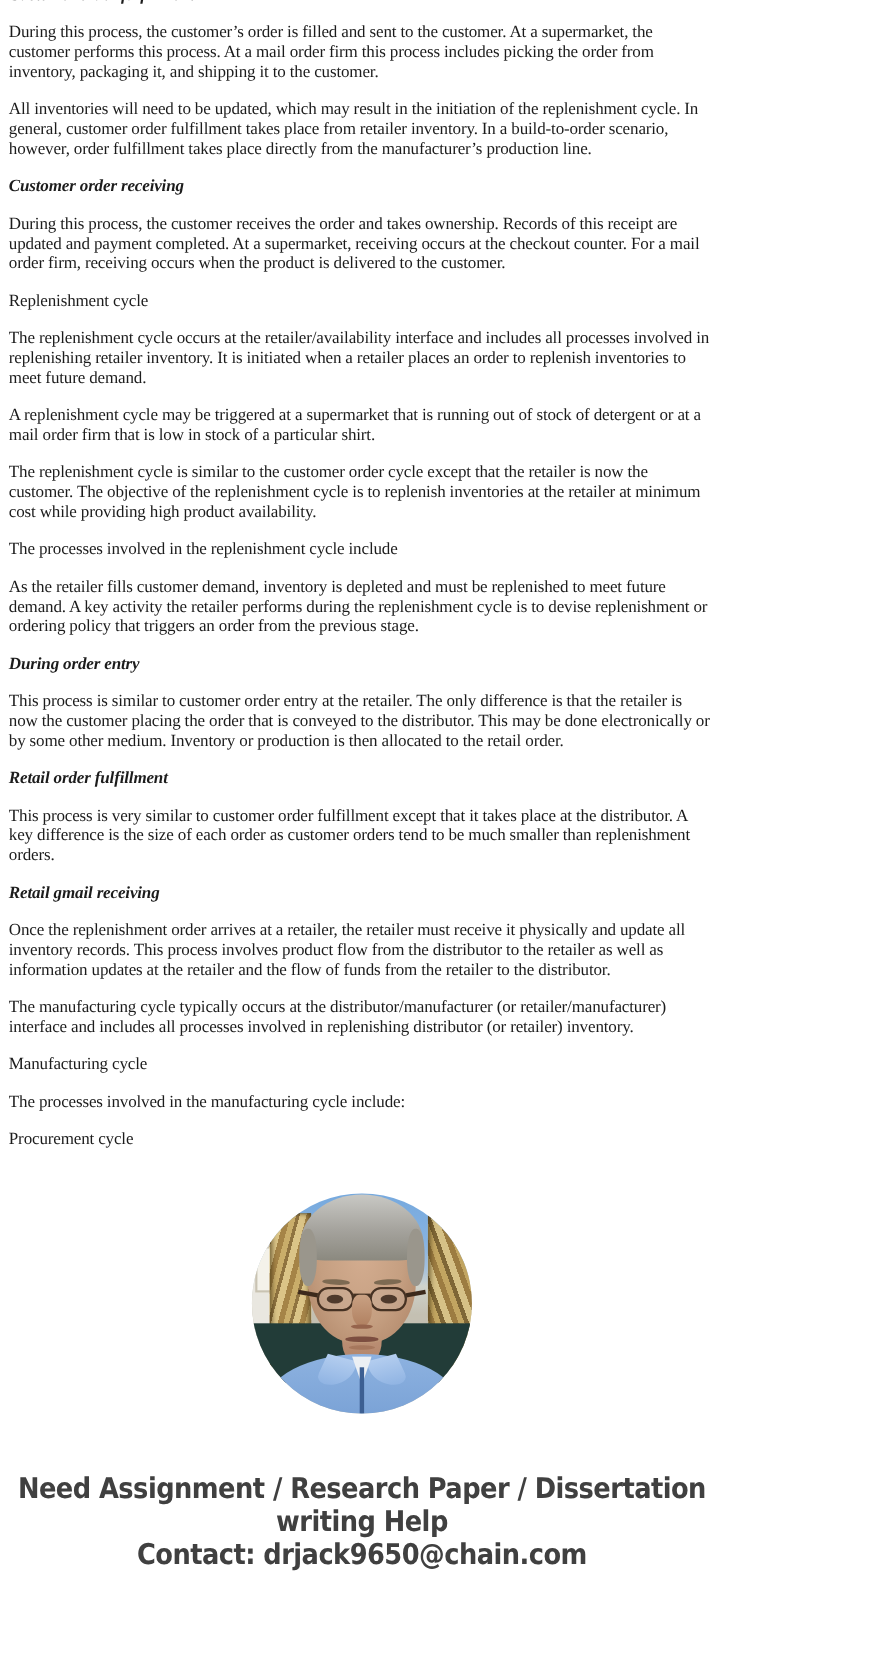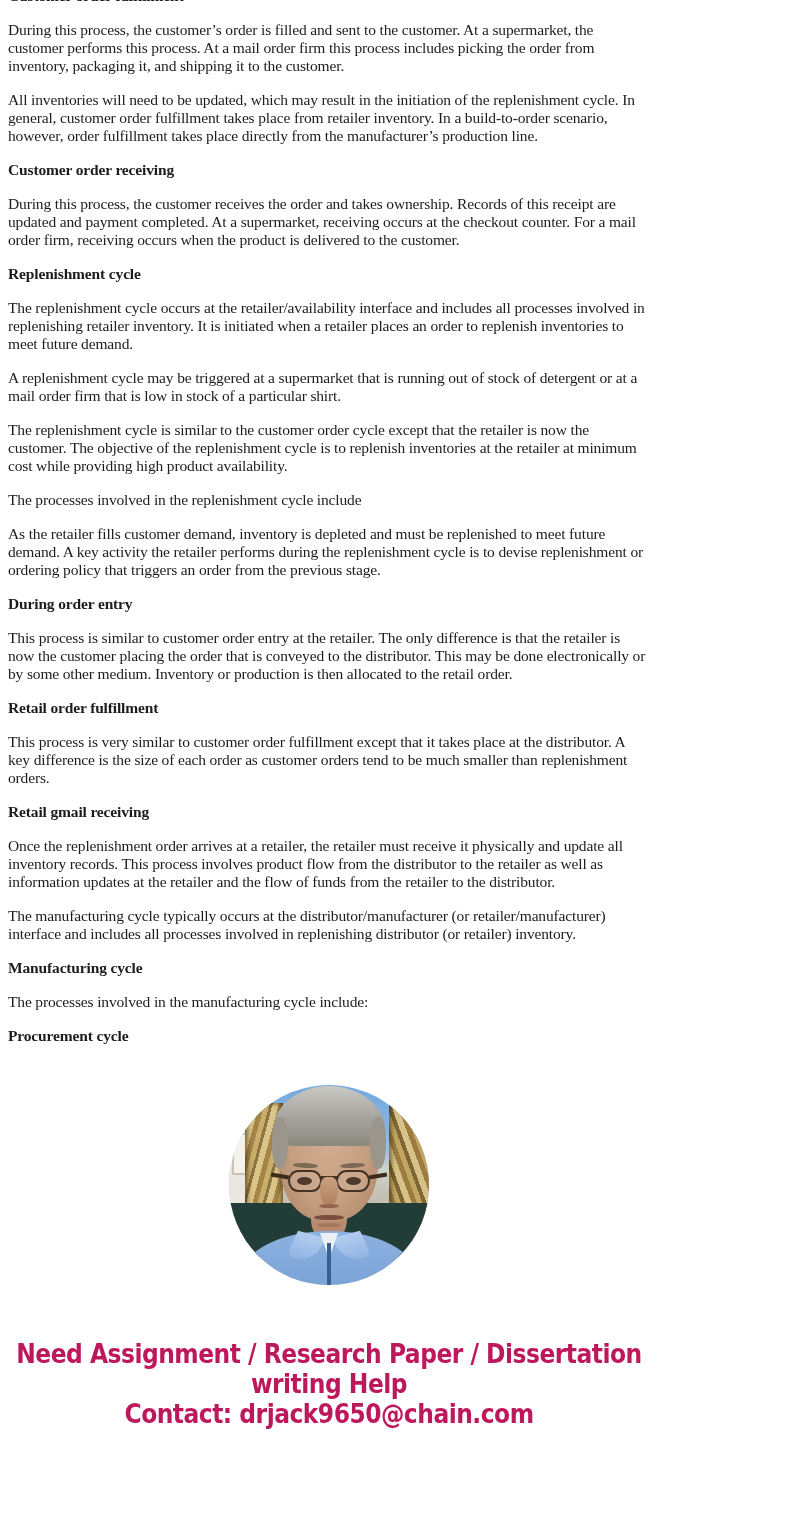--- a/index.html
+++ b/index.html
@@ -9,22 +9,22 @@
     box-sizing:border-box;
     padding:0 8px 26px 8px;
     font-family:"Liberation Serif",serif;
     font-size:15.5px;
     line-height:18px;
     letter-spacing:-0.15px;
     color:#1c1c1c;
     overflow:hidden;
   }
   .block{margin:16px 0;}
-  .hb{font-weight:bold;}
-  .hbi{font-weight:bold;}
+  .hb{font-weight:normal;}
+  .hbi{font-weight:bold;font-style:italic;}
   .clipped{margin:-13px 0 16px 0;}
 
   
   .figure-wrap{margin:40px 0 0 0;text-align:center;}
   .avatar{
     position:relative;display:inline-block;
     width:200px;height:200px;border-radius:50%;
     overflow:hidden;vertical-align:top;
     background:linear-gradient(180deg,#76a9de 0%,#86b2e0 22%,#a3c0dd 34%,#cfd3cc 42%,#c4c0b2 55%);
   }
@@ -69,21 +69,21 @@
   
   .footer{
     margin-top:54px;
     text-align:center;
     font-family:"DejaVu Sans","Liberation Sans",sans-serif;
     font-stretch:condensed;
     font-weight:bold;
     font-size:26px;
     line-height:30px;
     letter-spacing:-0.5px;
-    color:#be185d;
+    color:#404040;
     white-space:nowrap;
   }
 </style>
 </head>
 <body>
 
 <main class="page">
 
   <p class="block hbi clipped">Customer order fulfillment</p>
 

